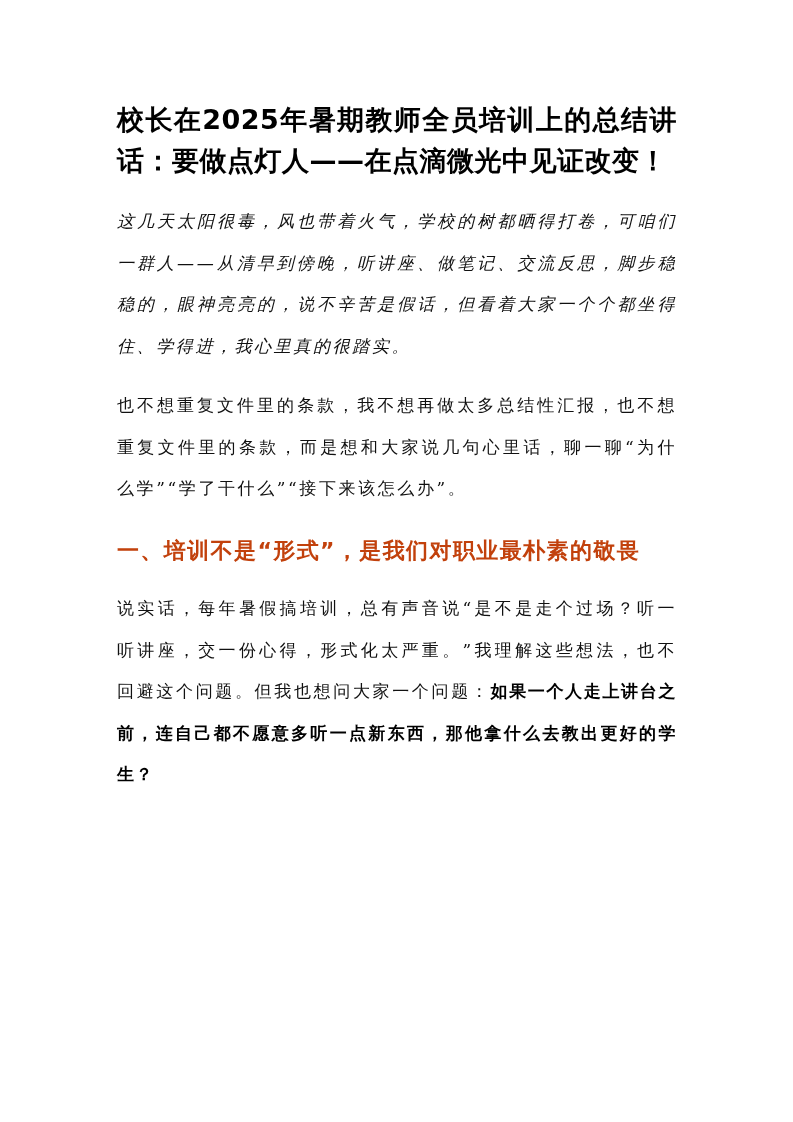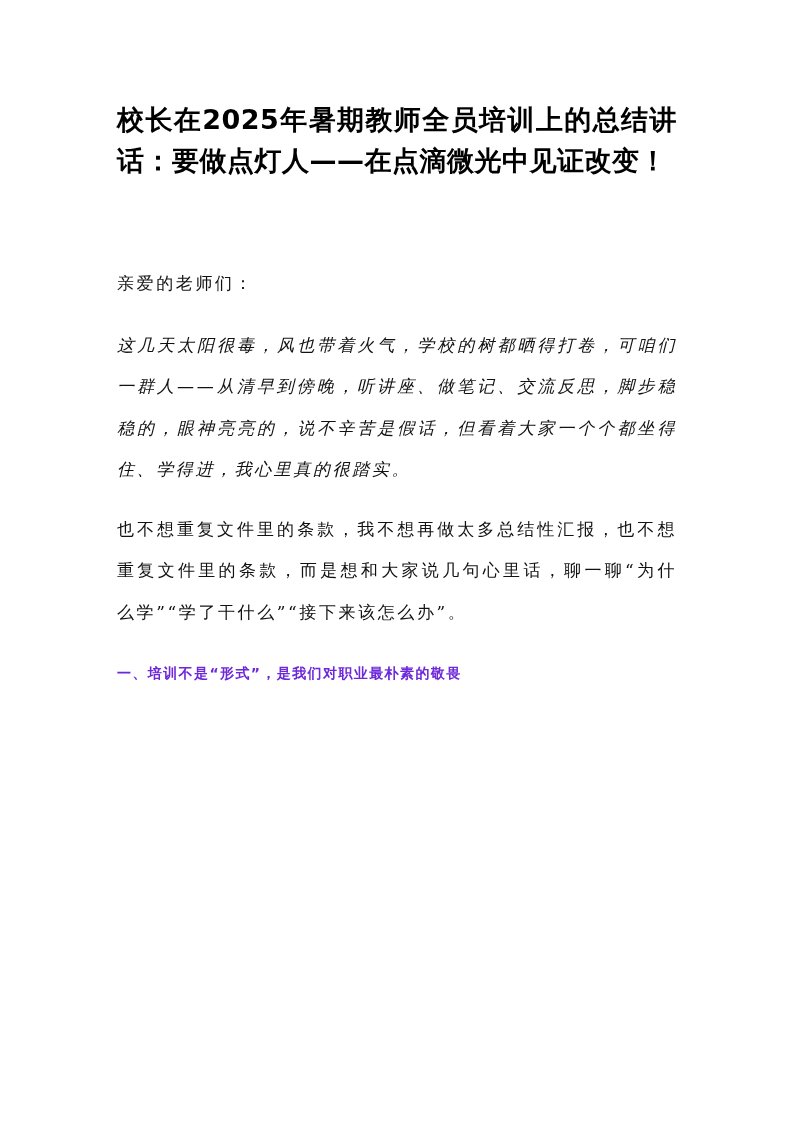--- a/index.html
+++ b/index.html
@@ -57,47 +57,47 @@
     margin-top: 20px;
     font-style: italic;
   }
   .p2 {
     margin-top: 18px;
   }
   .section-heading {
     margin: 20px 0 0 0;
     font-family: "DejaVu Sans", "Liberation Sans", sans-serif;
     font-weight: bold;
-    font-size: 14px;
+    font-size: 22px;
     line-height: 41.5px;
     letter-spacing: 1.4px;
-    color: #6d28d9;
+    color: #c2410c;
   }
   .p3 {
     margin-top: 17px;
   }
   .emph {
     font-family: "DejaVu Sans", "Liberation Sans", sans-serif;
     font-weight: bold;
     color: #000000;
     letter-spacing: 1.6px;
   }
 </style>
 </head>
 <body>
 
 <div class="page">
   <div class="content">
 
     <h1 class="title">校长在2025年暑期教师全员培训上的总结讲话：要做点灯人——在点滴微光中见证改变！</h1>
 
-    <p class="body-p salutation">亲爱的老师们：</p>
 
 
     <p class="body-p p1">这几天太阳很毒，风也带着火气，学校的树都晒得打卷，可咱们一群人——从清早到傍晚，听讲座、做笔记、交流反思，脚步稳稳的，眼神亮亮的，说不辛苦是假话，但看着大家一个个都坐得住、学得进，我心里真的很踏实。</p>
 
     <p class="body-p p2">也不想重复文件里的条款，我不想再做太多总结性汇报，也不想重复文件里的条款，而是想和大家说几句心里话，聊一聊“为什么学”“学了干什么”“接下来该怎么办”。</p>
 
     <h2 class="section-heading">一、培训不是“形式”，是我们对职业最朴素的敬畏</h2>
 
+    <p class="body-p p3"><span>说实话，每年暑假搞培训，总有声音说“是不是走个过场？听一听讲座，交一份心得，形式化太严重。”我理解这些想法，也不回避这个问题。但我也想问大家一个问题：</span><span class="emph">如果一个人走上讲台之前，连自己都不愿意多听一点新东西，那他拿什么去教出更好的学生？</span></p>
 
   </div>
 </div>
 
 </body></html>

